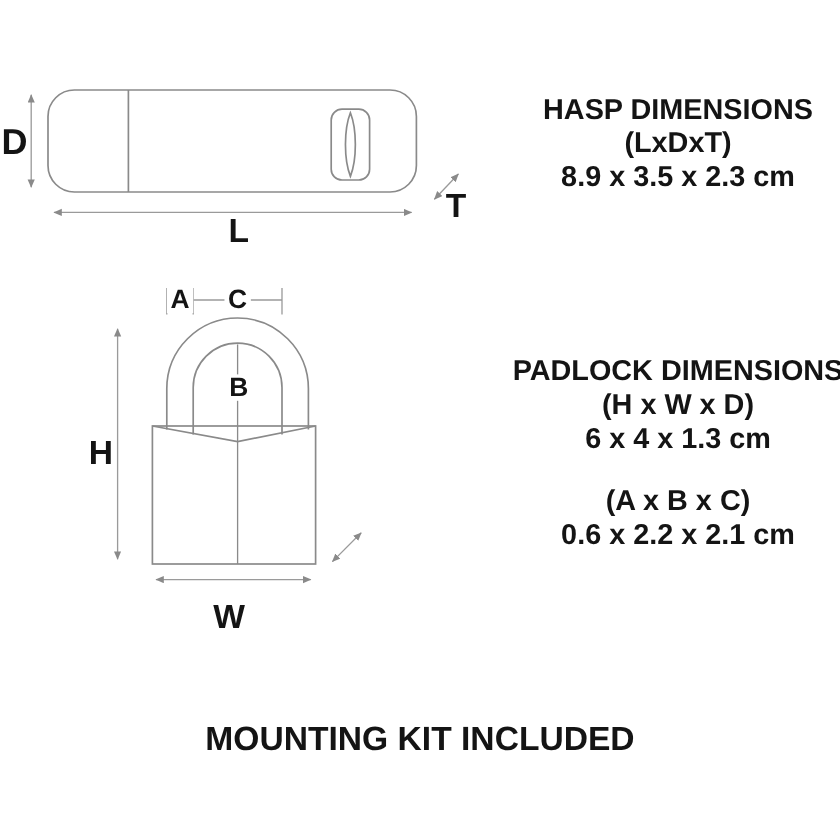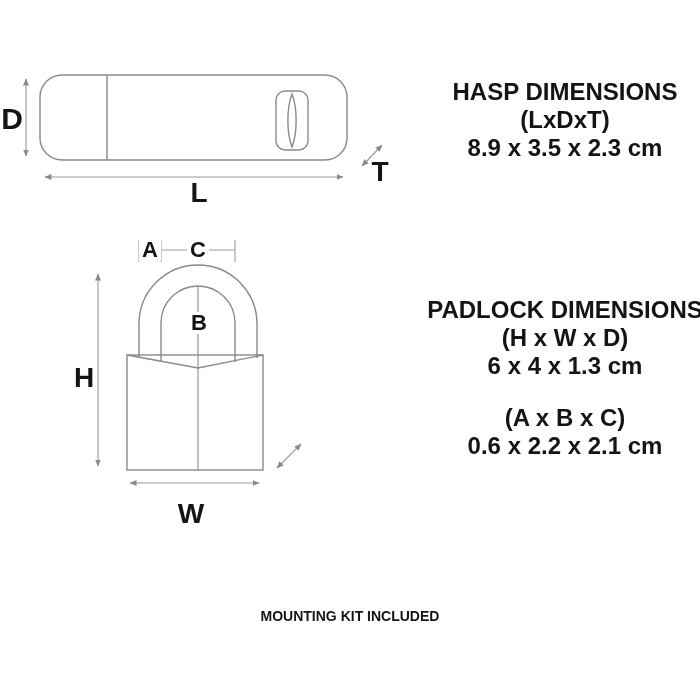--- a/index.html
+++ b/index.html
@@ -9,21 +9,21 @@
   svg.draw{position:absolute;left:0;top:0;}
   .label{position:absolute;transform:translate(-50%,-50%);font-weight:bold;color:#141414;
          white-space:nowrap;line-height:1;}
   .label.bg{background:#ffffff;padding:0 3px;}
   .dim-big{font-size:28px;}
   .dim-d{font-size:30px;}
   .dim-small{font-size:22px;}
   .info{position:absolute;width:300px;text-align:center;font-weight:bold;color:#141414;
         font-size:24px;line-height:28px;}
   .footer-note{position:absolute;left:0;top:603px;width:700px;text-align:center;
-        font-weight:bold;color:#141414;font-size:14px;line-height:26px;}
+        font-weight:bold;color:#141414;font-size:28px;line-height:26px;}
 </style>
 </head>
 <body>
 
 <div class="stage">
 
   <svg class="draw" width="700" height="700" viewBox="0 0 700 700">
     <defs>
       <marker id="arw" markerWidth="9" markerHeight="8" refX="6.5" refY="3" orient="auto-start-reverse" markerUnits="userSpaceOnUse">
         <path d="M0,0 L7,3 L0,6 Z" fill="#8a8a8a"></path>

